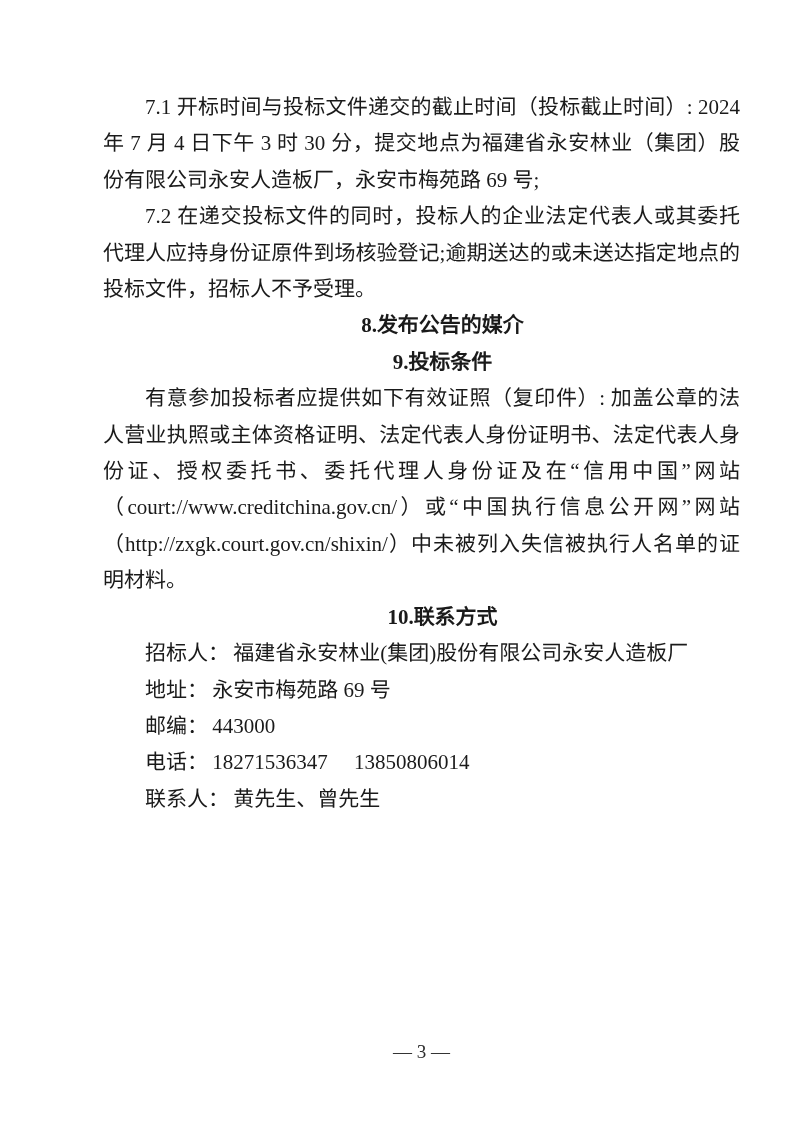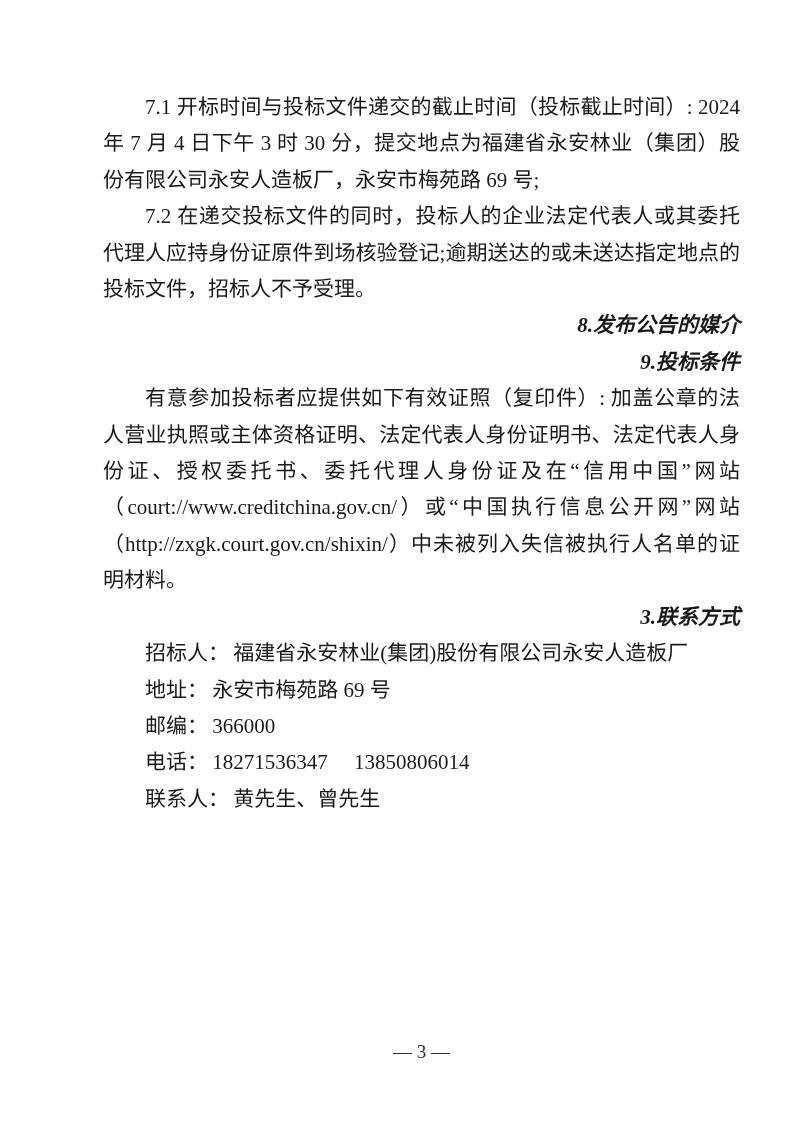--- a/index.html
+++ b/index.html
@@ -21,22 +21,21 @@
     font-size: 21px;
     line-height: 36.4px;
   }
   .para {
     text-indent: 2em;
     text-align: justify;
   }
   .heading {
     text-indent: 2em;
     font-weight: bold;
-    text-align: right;
-    font-style: italic;
+    text-align: center;
   }
   .url { white-space: nowrap; }
   .contact-line { text-indent: 2em; text-align: left; }
   .c-label { margin-right: 0.2em; text-align: right; }
   .footer {
     position: absolute;
     left: 103px;
     top: 1040px;
     width: 637px;
     text-align: center;
@@ -55,27 +54,27 @@
 
     <p class="para">7.2 在递交投标文件的同时，投标人的企业法定代表人或其委托代理人应持身份证原件到场核验登记;逾期送达的或未送达指定地点的投标文件，招标人不予受理。</p>
 
     <div class="heading">8.发布公告的媒介</div>
 
 
     <div class="heading">9.投标条件</div>
 
     <p class="para"><span>有意参加投标者应提供如下有效证照（复印件）: 加盖公章的法人营业执照或主体资格证明、法定代表人身份证明书、法定代表人身份证、授权委托书、委托代理人身份证及在“信用中国”网站</span><span class="url">（court://www.creditchina.gov.cn/）</span><span>或“中国执行信息公开网”网站</span><span class="url">（http://zxgk.court.gov.cn/shixin/）</span><span>中未被列入失信被执行人名单的证明材料。</span></p>
 
-    <div class="heading">3.联系方式</div>
+    <div class="heading">10.联系方式</div>
 
     <div class="contact-line"><span class="c-label">招标人：</span><span>福建省永安林业(集团)股份有限公司永安人造板厂</span></div>
 
     <div class="contact-line"><span class="c-label">地址：</span><span>永安市梅苑路 69 号</span></div>
 
-    <div class="contact-line"><span class="c-label">邮编：</span><span>366000</span></div>
+    <div class="contact-line"><span class="c-label">邮编：</span><span>443000</span></div>
 
     <div class="contact-line"><span class="c-label">电话：</span><span>18271536347　 13850806014</span></div>
 
     <div class="contact-line"><span class="c-label">联系人：</span><span>黄先生、曾先生</span></div>
 
   </div>
 
   <div class="footer"><span>— 3 —</span></div>
 </div>
 

